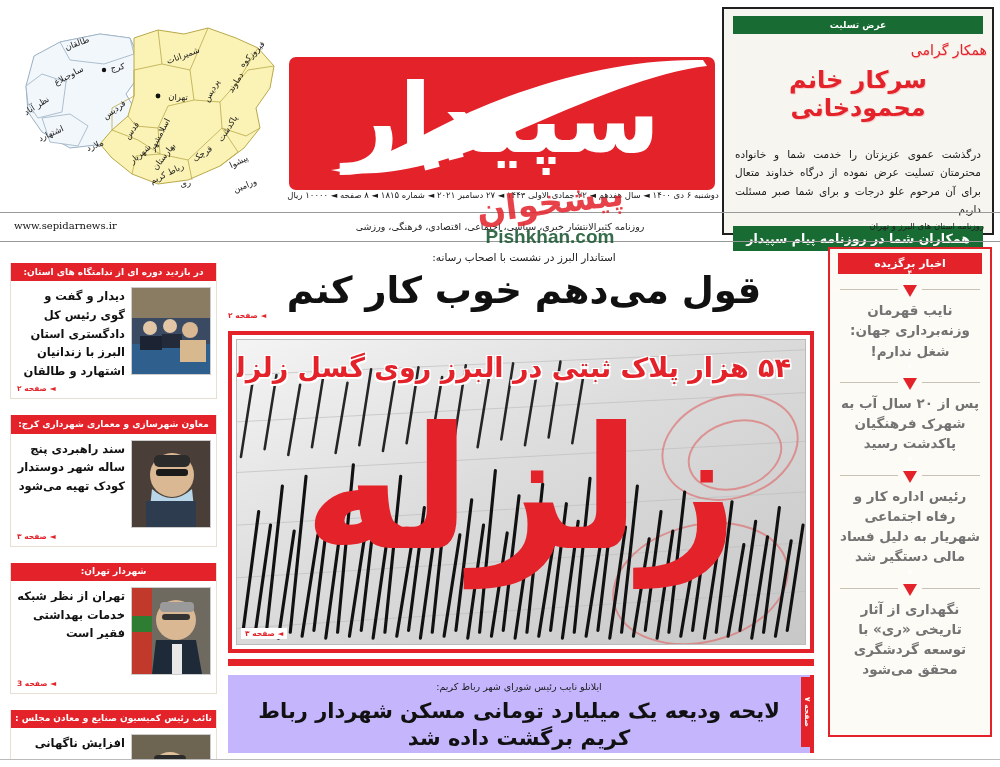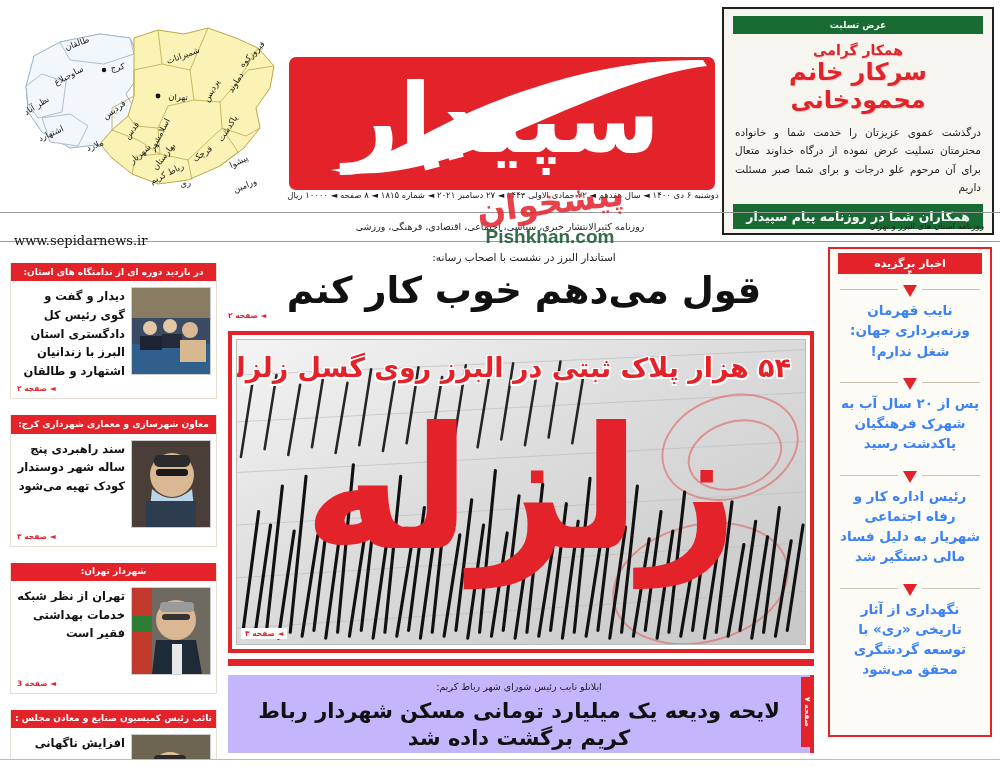--- a/index.html
+++ b/index.html
@@ -34,41 +34,41 @@
 
   
   .obit{
     position:absolute;left:722px;top:7px;width:272px;height:228px;
     border:2px solid #1f1f1f;background:#f7f5ef;box-sizing:border-box;padding:5px;
   }
   .obit-top{
     background:#176b33;color:#fff;text-align:center;font-size:9px;
     padding:4px 0;font-weight:700;margin:2px 4px 8px 4px;
   }
-  .obit-l1{color:#e3222a;text-align:center;font-size:14px;font-weight:700;margin-bottom:0;
+  .obit-l1{color:#e3222a;font-size:14px;font-weight:400;margin-bottom:8px;
     text-shadow:0.5px 0.5px 0 #f4c9c9;}
-  .obit-l2{color:#e3222a;text-align:center;font-size:24px;font-weight:700;margin-bottom:9px;
+  .obit-l2{color:#e3222a;text-align:center;font-size:24px;font-weight:700;margin-bottom:23px;
     text-shadow:1px 1px 0 #f6cfcf;letter-spacing:-0.5px;}
   .obit-body{
     font-size:10.5px;line-height:1.75;color:#1a1a1a;text-align:justify;
     padding:0 6px;margin-bottom:7px;
   }
   .obit-bot{
     background:#176b33;color:#fff;text-align:center;font-size:12.5px;
     padding:5px 0;font-weight:700;margin:0 4px;
   }
 
   
   .infobar{
     position:absolute;left:0;top:212px;width:1000px;height:30px;
     border-top:1px solid #999;border-bottom:1px solid #999;
     box-sizing:border-box;
   }
   .infobar .site{
-    position:absolute;left:14px;top:20px;font-size:13px;color:#111;
+    position:absolute;left:14px;top:7px;font-size:10px;color:#111;
     font-family:"DejaVu Serif","Liberation Serif",serif;direction:ltr;
   }
   .infobar .mid{
     position:absolute;left:0;right:0;top:8px;text-align:center;font-size:9.5px;color:#222;
   }
   .infobar .right{
     position:absolute;right:16px;top:8px;font-size:8.5px;color:#222;
   }
 
   
@@ -170,21 +170,21 @@
     position:relative;display:inline-block;background:#fdfbf6;padding:0 5px;
   }
   .rnum .tri{
     display:inline-block;width:0;height:0;border-left:7px solid transparent;
     border-right:7px solid transparent;border-top:12px solid #e3222a;position:relative;
   }
   .rnum .n{
     position:absolute;left:0;right:0;top:-13px;color:#fff;font-size:7px;font-weight:700;
     text-align:center;
   }
-  .rtxt{font-size:13.5px;font-weight:700;line-height:1.5;color:#3b82f6;}
+  .rtxt{font-size:13.5px;font-weight:700;line-height:1.5;color:#737373;}
 
   .bottom-strip{position:absolute;left:0;top:759px;width:1000px;height:8px;background:#fff;border-top:1px solid #bbb;}
 </style>
 </head>
 <body>
 
 <div class="page">
 
   <div class="masthead">
 

